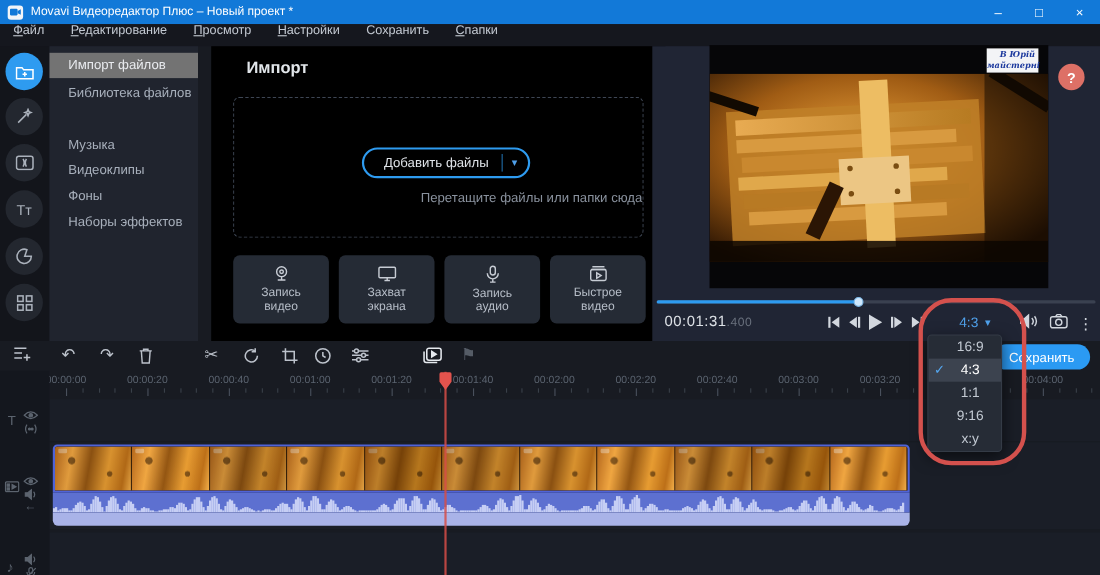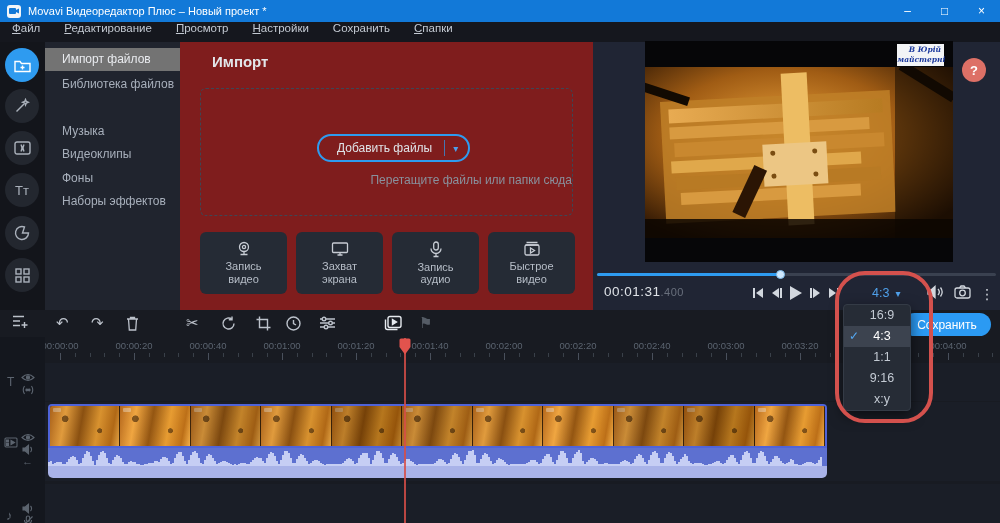--- a/index.html
+++ b/index.html
@@ -30,21 +30,21 @@
     background:#23272f;display:flex;align-items:center;justify-content:center;color:#aab1bb;}
   .side-circle.active{background:#2e9bf0;color:#fff;}
 
   
   .filepanel{position:absolute;left:45px;top:42px;width:135px;height:268px;background:#20242e;}
   .lib-item{position:absolute;left:0;width:135px;height:23px;line-height:23px;
     padding-left:17px;box-sizing:border-box;font-size:12px;color:#a7afbb;white-space:nowrap;}
   .lib-item.selected{background:#737373;color:#e9ebef;}
 
   
-  .importpanel{position:absolute;left:180px;top:42px;width:413px;height:268px;background:#7f1d1d;}
+  .importpanel{position:absolute;left:192px;top:42px;width:413px;height:268px;background:#000000;}
   .import-title{position:absolute;left:32px;top:11px;font-size:15px;font-weight:bold;color:#e2e6ea;}
   .dropzone{position:absolute;left:20px;top:46px;width:371px;height:126px;
     border:1px dashed #3e4654;border-radius:6px;}
   .addfiles-btn{position:absolute;left:116px;top:45px;height:24px;display:flex;align-items:center;
     border:2px solid #2e9bf0;border-radius:15px;color:#dfe3e8;font-size:12px;background:transparent;}
   .addfiles-label{padding:0 12px 0 18px;}
   .addfiles-sep{width:1px;height:16px;background:#2e9bf0;opacity:.7;}
   .addfiles-chevron{padding:0 10px 0 8px;color:#4fa0ea;font-size:10px;}
   .drop-hint{position:absolute;left:0;top:84px;width:100%;text-align:right;
     font-size:12px;color:#89919d;}

